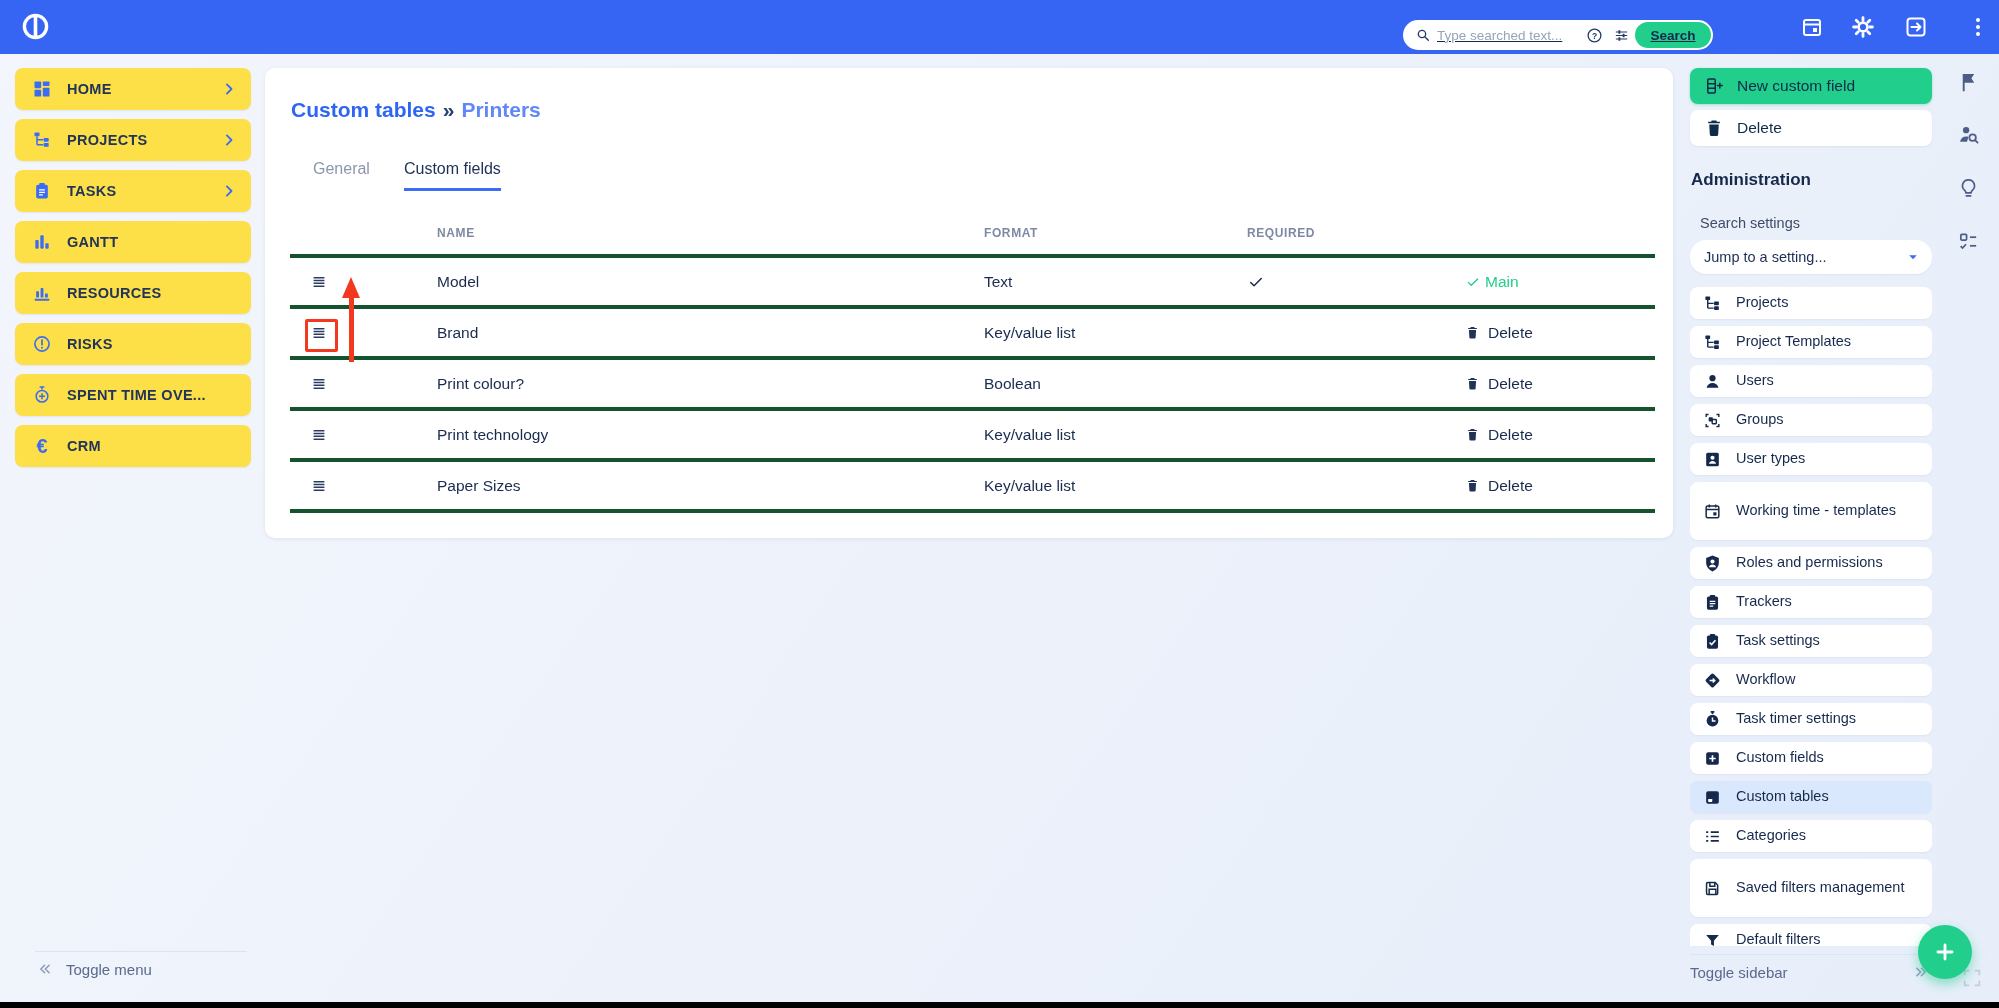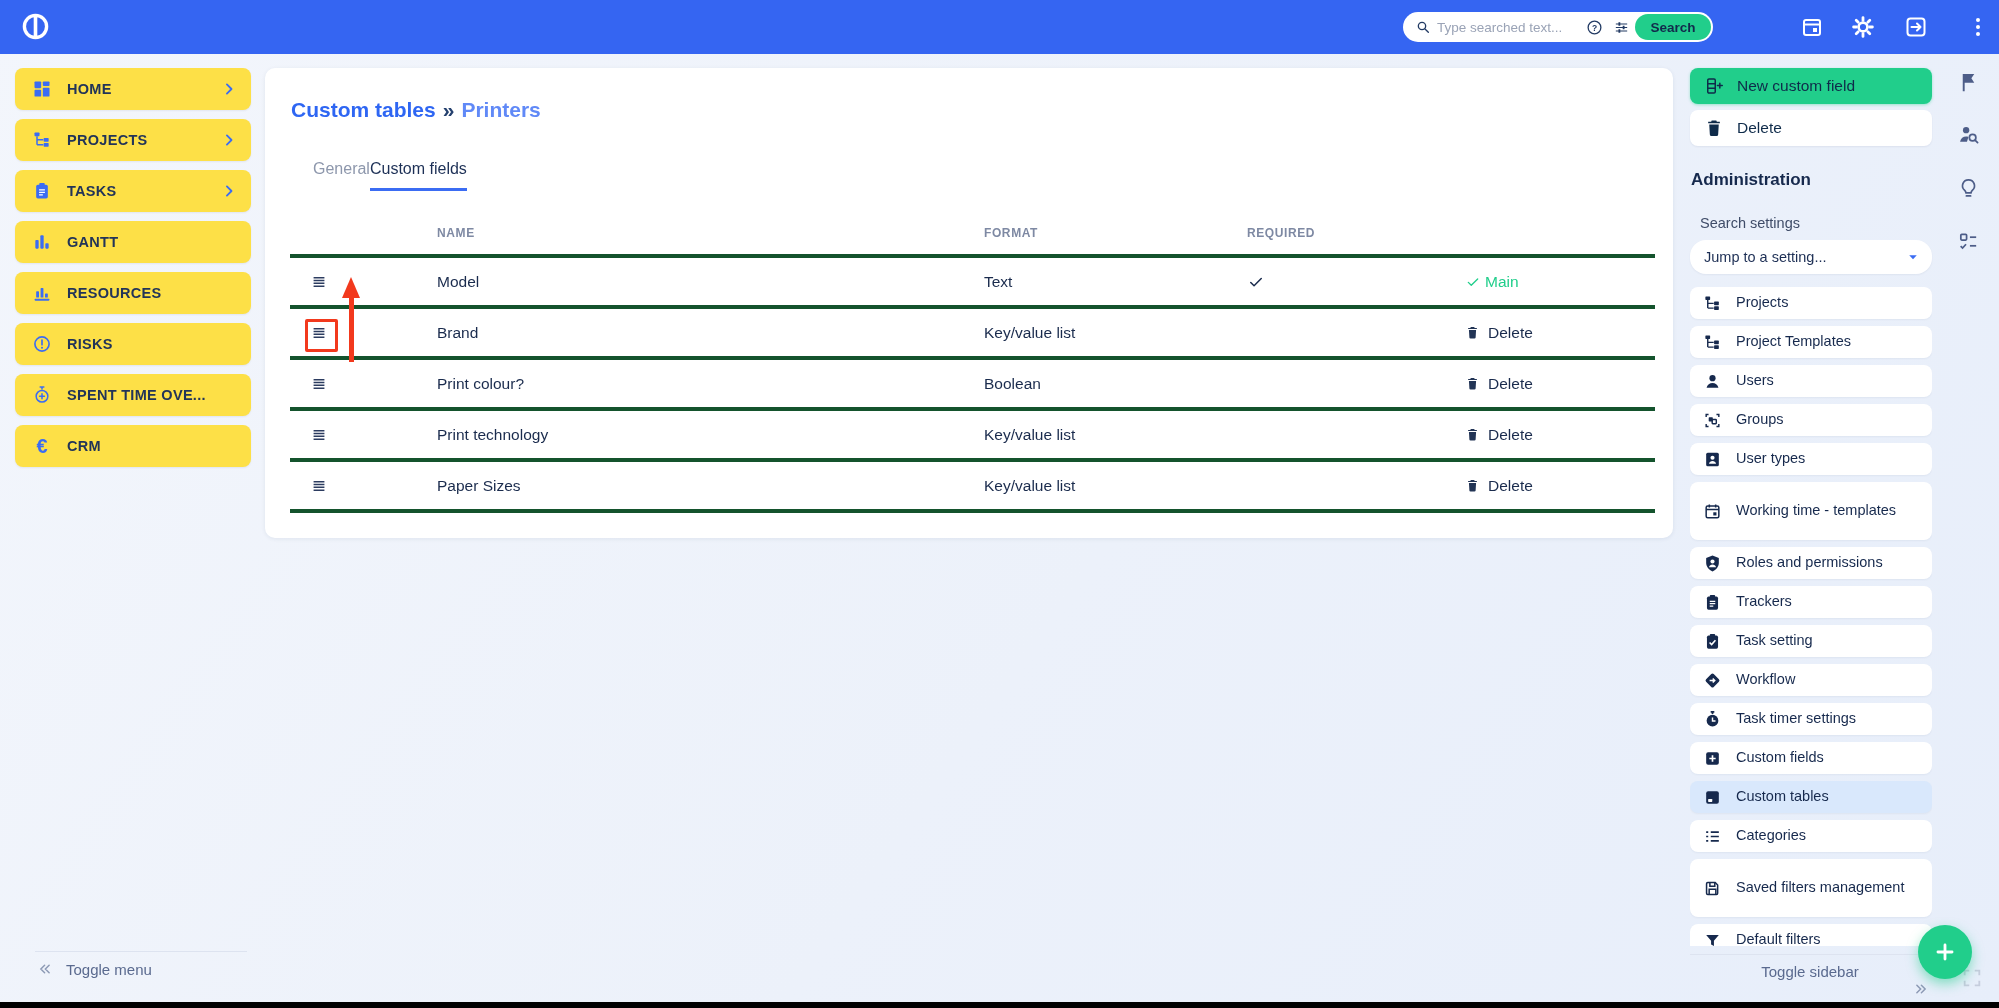--- a/index.html
+++ b/index.html
@@ -8,21 +8,21 @@
     font-family:"Liberation Sans", sans-serif;
     background:linear-gradient(125deg,#f3f6fc 0%,#ecf1fa 55%,#e7eefa 100%);
     position:relative; overflow:hidden; color:#16294d;
   }
   .ic svg{ width:100%; height:100%; display:block; }
   .ic{ display:block; }
 
   
   .topbar{ position:absolute; left:0; top:0; width:100%; height:54px; background:#3565f2; }
   .logo{ position:absolute; left:20px; top:11px; width:31px; height:31px; color:#ffffff; cursor:pointer; }
-  .search-pill{ position:absolute; left:1403px; top:12px; width:310px; height:30px; background:#fff; border-radius:15px; display:flex; align-items:center; padding:0 2px 0 12px; }
+  .search-pill{ position:absolute; left:1403px; top:20px; width:310px; height:30px; background:#fff; border-radius:15px; display:flex; align-items:center; padding:0 2px 0 12px;text-decoration:underline; }
   .mag{ width:16px; height:16px; color:#223a63; flex:none; }
   .search-input{ border:none; outline:none; flex:1; min-width:0; font-size:13.5px; color:#223a63; padding:0 6px; background:transparent; font-family:inherit; }
   .search-input::placeholder{ color:#9aa3b6; }
   .pill-ic{ width:17px; height:17px; color:#223a63; margin:0 5px; flex:none; cursor:pointer; }
   .search-btn{ flex:none; width:76px; height:26px; border:none; border-radius:13px; background:#21ce8b; color:#12294b; font-weight:700; font-size:13.5px; font-family:inherit; cursor:pointer; }
   .tb-ic{ position:absolute; top:15px; width:24px; height:24px; color:#fff; cursor:pointer; }
 
   
   .leftmenu{ position:absolute; left:15px; top:68px; width:236px; }
   .lm-item{ height:42px; background:#fde047; border-radius:8px; margin-bottom:9px; display:flex; align-items:center; padding:0 12px 0 17px; box-shadow:0 1px 2px rgba(28,46,84,.07); cursor:pointer; }
@@ -33,21 +33,21 @@
   .lm-divider{ position:absolute; left:35px; top:951px; width:212px; height:1px; background:#dde3f0; }
   .toggle-menu{ position:absolute; left:36px; top:960px; display:flex; align-items:center; gap:12px; color:#5a6a8f; font-size:15px; cursor:pointer; }
   .toggle-menu .ic{ width:18px; height:18px; color:#8d9ab5; }
 
   
   .main-card{ position:absolute; left:265px; top:68px; width:1408px; height:470px; background:#fff; border-radius:10px; box-shadow:0 1px 4px rgba(28,46,84,.08); }
   .breadcrumb{ position:absolute; left:26px; top:30px; font-size:21px; font-weight:700; }
   .bc-parent{ color:#2e66f3; cursor:pointer; }
   .bc-sep{ color:#24406e; margin:0 7px; }
   .bc-current{ color:#6089f7; }
-  .tabs{ position:absolute; left:48px; top:92px; display:flex; font-size:16px; }
+  .tabs{ position:absolute; left:48px; top:92px; display:flex; gap:34px; font-size:16px; }
   .tab{ padding-bottom:10px; color:#8d97ac; cursor:pointer; }
   .tab.active{ color:#1d3056; border-bottom:3px solid #3b6cf3; }
   .tbl{ position:absolute; left:25px; top:144px; width:1365px; }
   .trow{ display:grid; grid-template-columns:122px 547px 263px 218px 1fr; align-items:center; height:51px; border-bottom:4px solid #14532d; }
   .trow.head{ height:46px; }
   .th{ font-size:12px; font-weight:700; letter-spacing:.6px; color:#7e89a3; padding-left:25px; }
   .tcell{ padding-left:25px; font-size:15.5px; color:#1a2b4d; }
   .handle{ width:20px; height:20px; color:#2c3c60; margin-left:19px; cursor:grab; }
   .req-check{ width:18px; height:18px; color:#1a2b4d; margin-left:25px; }
   .main-badge{ display:flex; align-items:center; gap:4px; color:#21ce8b; font-size:15.5px; margin-left:25px; cursor:pointer; }
@@ -70,21 +70,21 @@
   .search-label{ margin-top:25px; margin-left:10px; font-size:14.5px; color:#3f4c68; }
   .jump-select{ margin-top:9px; height:34px; background:#fff; border-radius:16px; display:flex; align-items:center; padding:0 10px 0 14px; font-size:14.5px; color:#1c2e54; cursor:pointer; box-shadow:0 1px 2px rgba(28,46,84,.06); }
   .jump-select .ic{ margin-left:auto; width:18px; height:18px; color:#3b6cf3; }
   .admin-list{ margin-top:13px; height:659px; overflow:hidden; display:flex; flex-direction:column; gap:7px; }
   .adm-item{ min-height:32px; flex:none; background:#fff; border-radius:8px; display:flex; align-items:center; padding:0 10px 0 13px; gap:14px; font-size:14.5px; color:#16294d; cursor:pointer; box-shadow:0 1px 2px rgba(28,46,84,.05); }
   .adm-item.tall{ min-height:58px; }
   .adm-item.selected{ background:#d9e8fc; }
   .adm-item .ic{ width:19px; height:19px; flex:none; color:#16294d; }
   .adm-label{ line-height:1.22; }
   .rsb-divider{ position:absolute; left:1690px; top:954px; width:240px; height:1px; background:#dde3f0; }
-  .toggle-sidebar{ position:absolute; left:1690px; top:963px; width:240px; display:flex; align-items:center; color:#5a6a8f; font-size:15px; cursor:pointer;flex-direction:column; }
+  .toggle-sidebar{ position:absolute; left:1690px; top:963px; width:240px; display:flex; align-items:center; color:#5a6a8f; font-size:15px; cursor:pointer; }
   .toggle-sidebar .ic{ margin-left:auto; width:18px; height:18px; color:#8d9ab5; }
   .fullscreen-btn{ position:absolute; left:1961px; top:967px; width:22px; height:22px; color:#c6cddd; cursor:pointer; }
   .fab{ position:absolute; left:1918px; top:925px; width:54px; height:54px; border-radius:50%; background:#21ce8b; display:flex; align-items:center; justify-content:center; box-shadow:0 5px 12px rgba(33,206,139,.5); cursor:pointer; z-index:6; }
   .fab .ic{ width:26px; height:26px; }
 
   
   .strip-ic{ position:absolute; left:1957px; width:23px; height:23px; color:#4d5d88; cursor:pointer; }
 
   .blackbar{ position:absolute; left:0; top:1002px; width:100%; height:6px; background:#000; }
 </style>
@@ -493,21 +493,21 @@
       <span class="adm-label">Trackers</span>
     </div>
     <div class="adm-item">
       <span class="ic">
           <svg viewBox="0 0 24 24">
             <path fill="currentColor" d="M7 4.5h10a2 2 0 012 2V19a2 2 0 01-2 2H7a2 2 0 01-2-2V6.5a2 2 0 012-2z"></path>
             <rect x="8.7" y="2.5" width="6.6" height="4" rx="1" fill="currentColor"></rect>
             <path d="M8.3 13.2l2.6 2.6 4.8-5.3" stroke="#fff" stroke-width="2" fill="none"></path>
           </svg>
         </span>
-      <span class="adm-label">Task setting</span>
+      <span class="adm-label">Task settings</span>
     </div>
     <div class="adm-item">
       <span class="ic">
           <svg viewBox="0 0 24 24">
             <rect x="5.2" y="5.2" width="13.6" height="13.6" rx="2.2" transform="rotate(45 12 12)" fill="currentColor"></rect>
             <path d="M8.3 12h6.2M12.3 9.4L14.9 12l-2.6 2.6" stroke="#fff" stroke-width="1.8" fill="none"></path>
           </svg>
         </span>
       <span class="adm-label">Workflow</span>
     </div>

